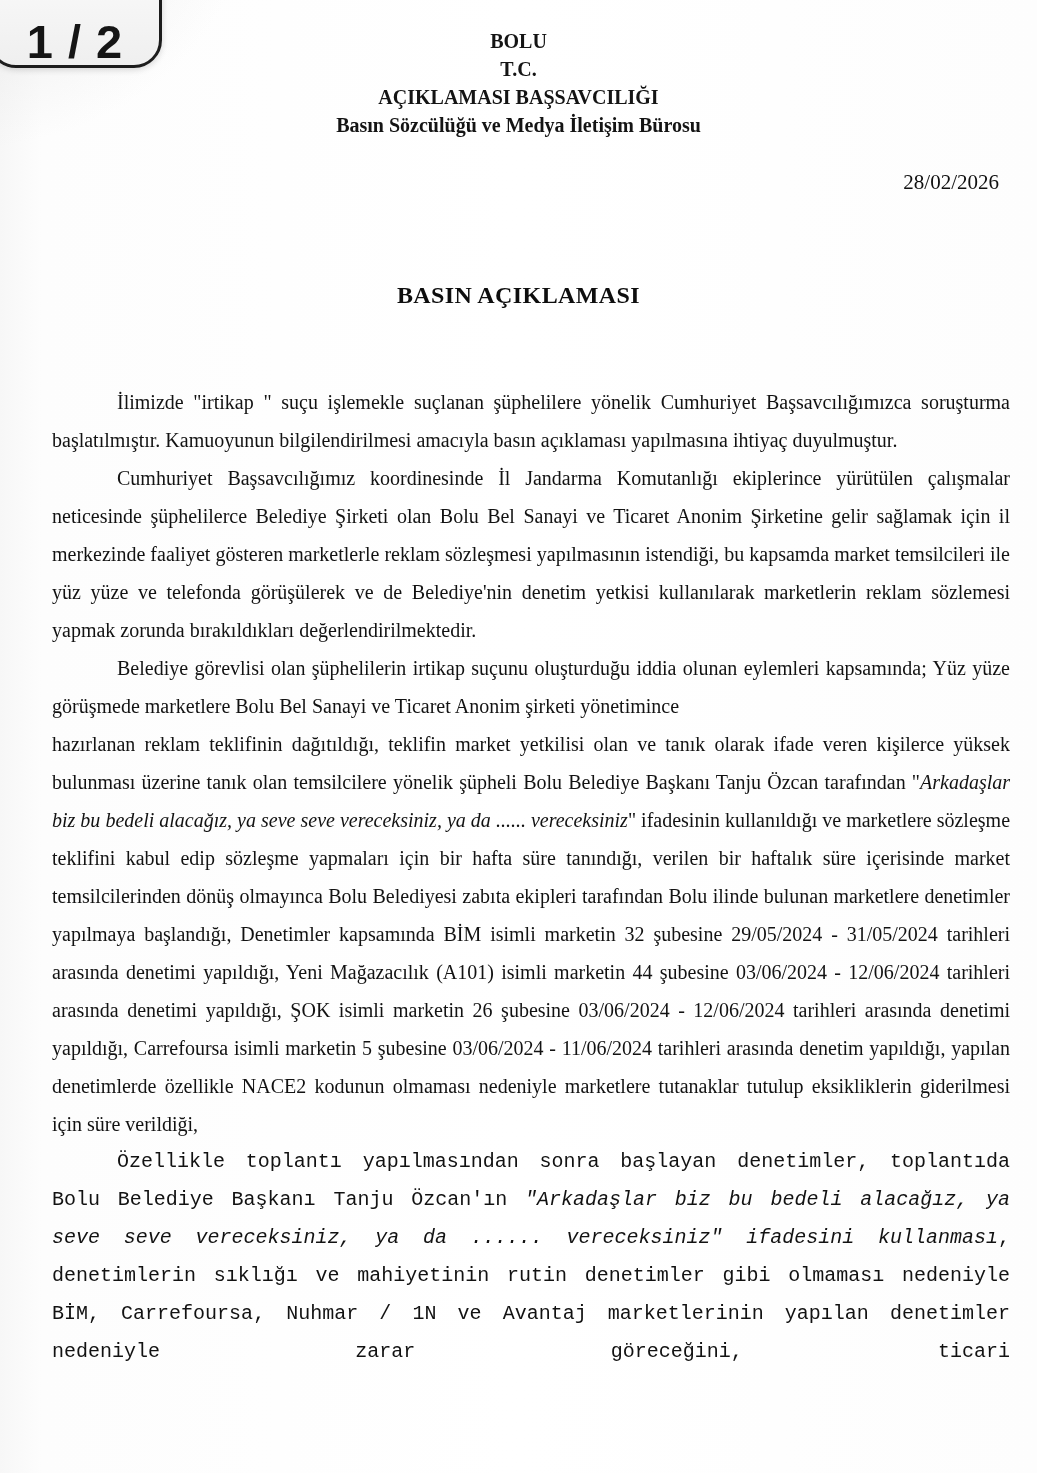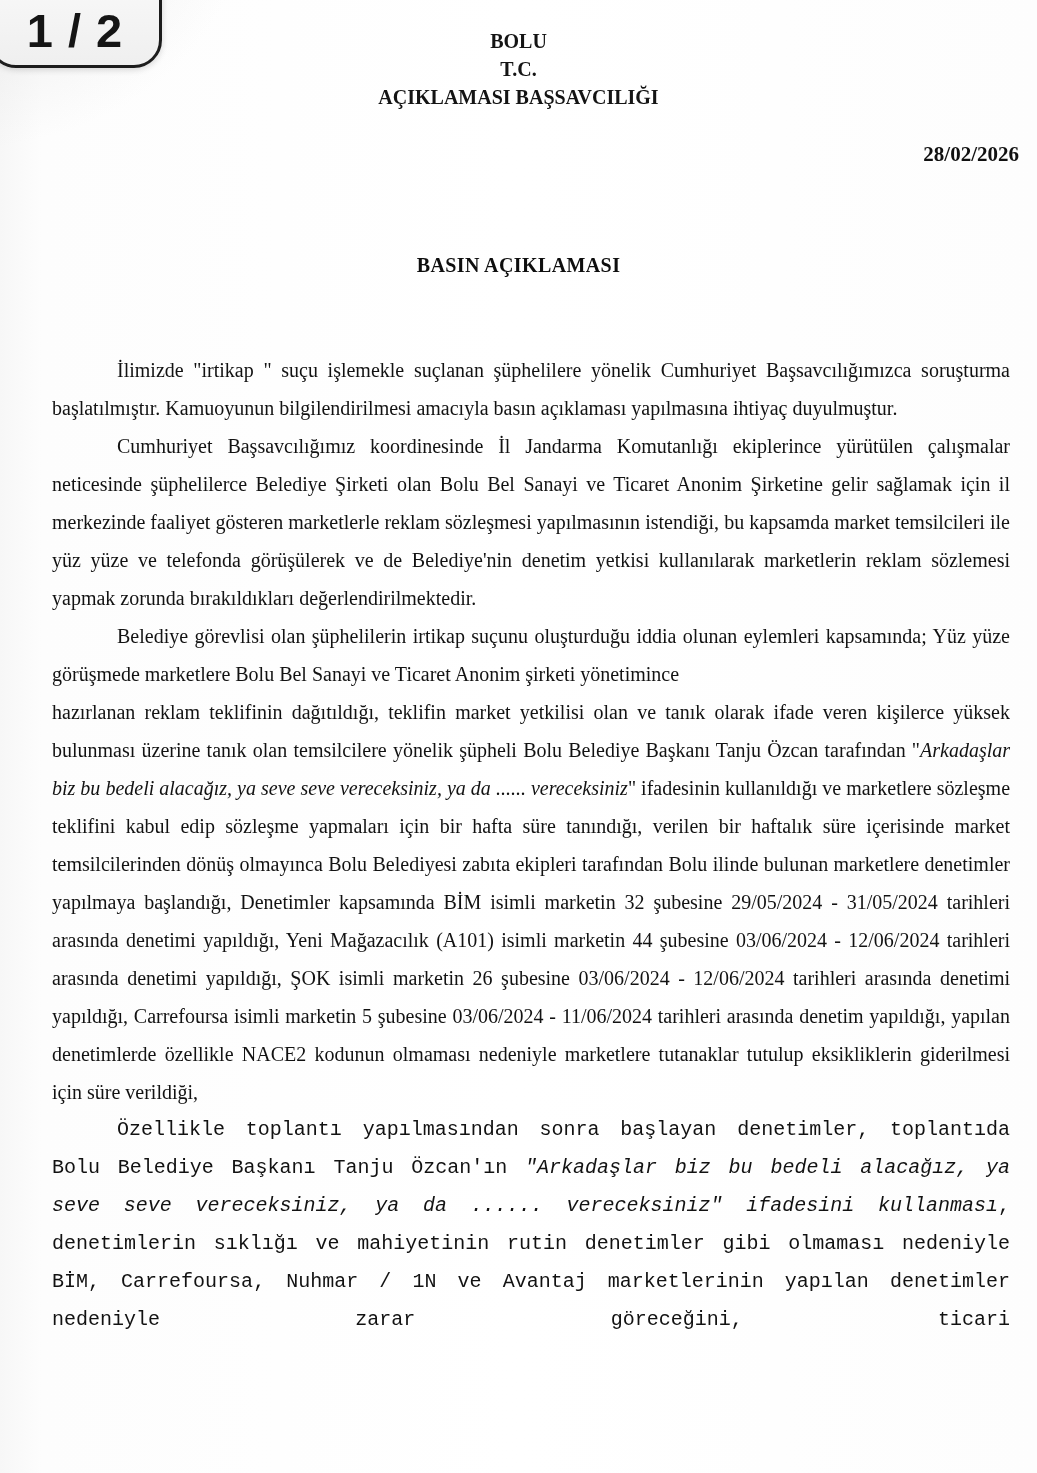--- a/index.html
+++ b/index.html
@@ -25,45 +25,44 @@
     box-shadow:0 2px 6px rgba(0,0,0,0.15);
     display:flex;
     align-items:flex-end;
     justify-content:center;
   }
   .badge-text {
     font-family:"Liberation Sans","DejaVu Sans",sans-serif;
     font-weight:700;
     font-size:47px;
     line-height:1;
-    padding-bottom:11px;
     letter-spacing:1px;
     color:#151515;
   }
   .doc-header {
     padding-top:27px;
     text-align:center;
     font-weight:700;
     font-size:20px;
     line-height:28px;
     color:#141414;
   }
   .date-line {
     margin-top:31px;
-    padding-right:18px;
+    padding-right:38px;
     text-align:right;
-    font-weight:700;
+    font-weight:400;
     font-size:21px;
     line-height:24px;
   }
   .doc-title {
     margin:88px 0 0 0;
     text-align:center;
     font-weight:700;
-    font-size:20px;
+    font-size:24px;
     letter-spacing:0.4px;
     color:#0e0e0e;
   }
   .body-text {
     margin:74px 27px 0 52px;
     font-size:20px;
     line-height:38px;
     text-align:justify;
     color:#121212;
   }
@@ -77,20 +76,21 @@
 <div class="page">
 
   <div class="badge">
     <span class="badge-text">1 / 2</span>
   </div>
 
   <div class="doc-header">
     <div>BOLU</div>
     <div>T.C.</div>
     <div>AÇIKLAMASI BAŞSAVCILIĞI</div>
+    <div>Basın Sözcülüğü ve Medya İletişim Bürosu</div>
   </div>
 
   <div class="date-line">28/02/2026</div>
 
   <h1 class="doc-title">BASIN AÇIKLAMASI</h1>
 
   <div class="body-text">
     <p><span>İlimizde "irtikap " suçu işlemekle suçlanan şüphelilere yönelik Cumhuriyet Başsavcılığımızca soruşturma başlatılmıştır. Kamuoyunun bilgilendirilmesi amacıyla basın açıklaması yapılmasına ihtiyaç duyulmuştur.</span></p>
     <p><span>Cumhuriyet Başsavcılığımız koordinesinde İl Jandarma Komutanlığı ekiplerince yürütülen çalışmalar neticesinde şüphelilerce Belediye Şirketi olan Bolu Bel Sanayi ve Ticaret Anonim Şirketine gelir sağlamak için il merkezinde faaliyet gösteren marketlerle reklam sözleşmesi yapılmasının istendiği, bu kapsamda market temsilcileri ile yüz yüze ve telefonda görüşülerek ve de Belediye'nin denetim yetkisi kullanılarak marketlerin reklam sözlemesi yapmak zorunda bırakıldıkları değerlendirilmektedir.</span></p>
     <p><span>Belediye görevlisi olan şüphelilerin irtikap suçunu oluşturduğu iddia olunan eylemleri kapsamında; Yüz yüze görüşmede marketlere Bolu Bel Sanayi ve Ticaret Anonim şirketi yönetimince</span><br><span>hazırlanan reklam teklifinin dağıtıldığı, teklifin market yetkilisi olan ve tanık olarak ifade veren kişilerce yüksek bulunması üzerine tanık olan temsilcilere yönelik şüpheli Bolu Belediye Başkanı Tanju Özcan tarafından "</span><span class="it">Arkadaşlar biz bu bedeli alacağız, ya seve seve vereceksiniz, ya da ...... vereceksiniz</span><span>" ifadesinin kullanıldığı ve marketlere sözleşme teklifini kabul edip sözleşme yapmaları için bir hafta süre tanındığı, verilen bir haftalık süre içerisinde market temsilcilerinden dönüş olmayınca Bolu Belediyesi zabıta ekipleri tarafından Bolu ilinde bulunan marketlere denetimler yapılmaya başlandığı, Denetimler kapsamında BİM isimli marketin 32 şubesine 29/05/2024 - 31/05/2024 tarihleri arasında denetimi yapıldığı, Yeni Mağazacılık (A101) isimli marketin 44 şubesine 03/06/2024 - 12/06/2024 tarihleri arasında denetimi yapıldığı, ŞOK isimli marketin 26 şubesine 03/06/2024 - 12/06/2024 tarihleri arasında denetimi yapıldığı, Carrefoursa isimli marketin 5 şubesine 03/06/2024 - 11/06/2024 tarihleri arasında denetim yapıldığı, yapılan denetimlerde özellikle NACE2 kodunun olmaması nedeniyle marketlere tutanaklar tutulup eksikliklerin giderilmesi için süre verildiği,</span></p>

